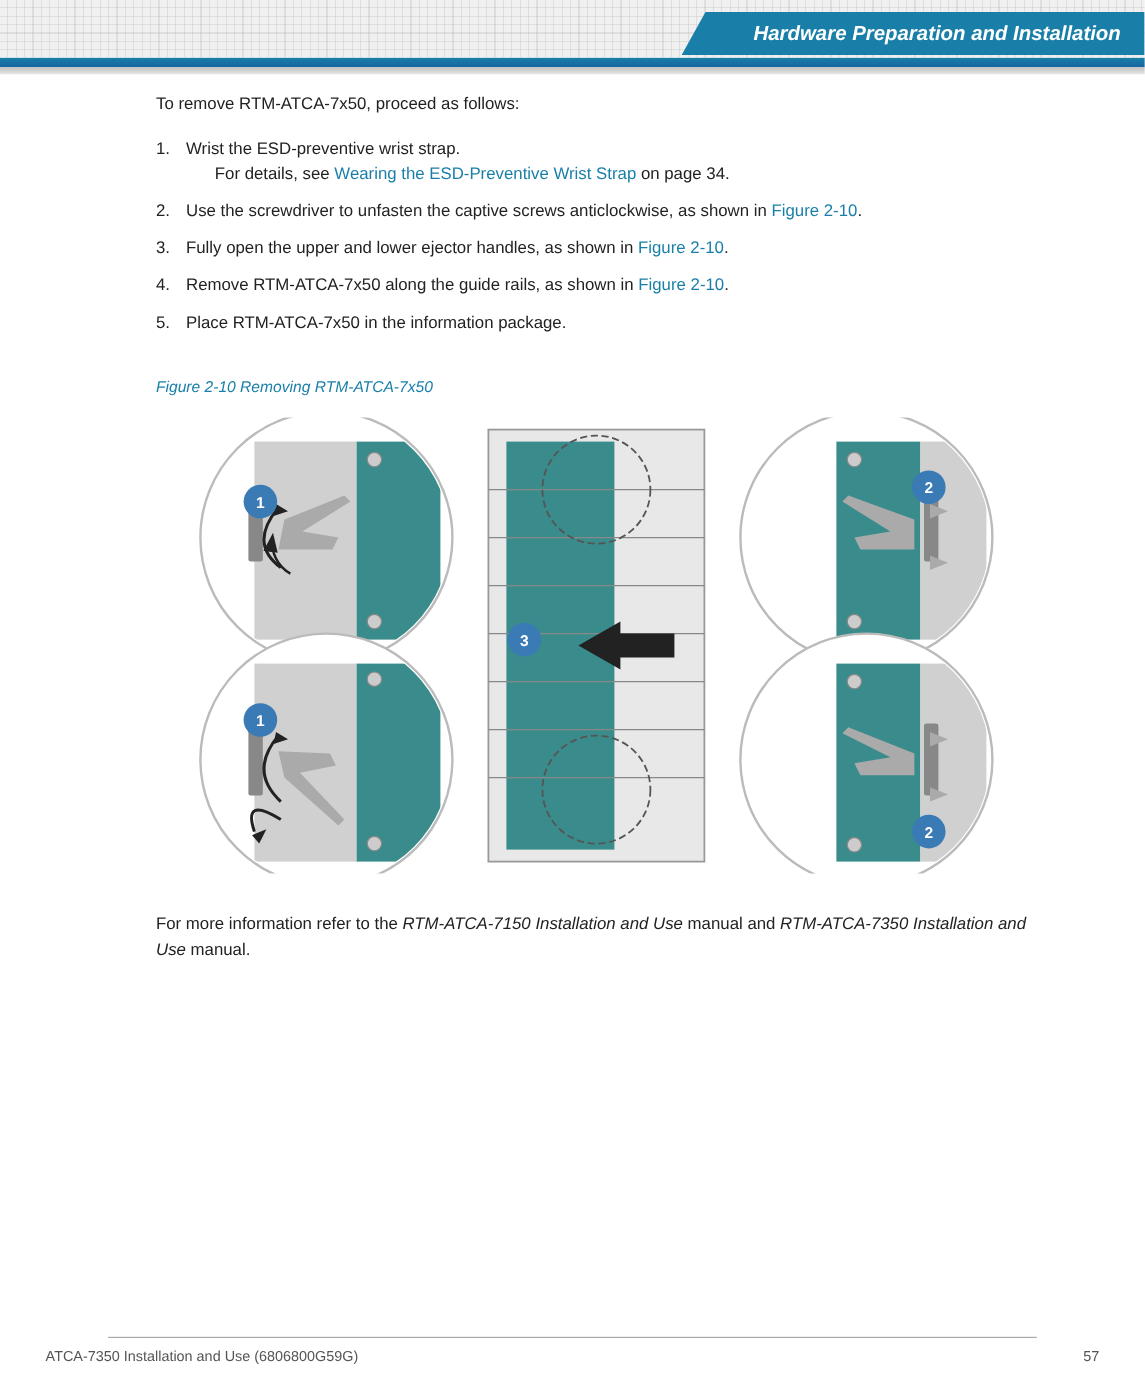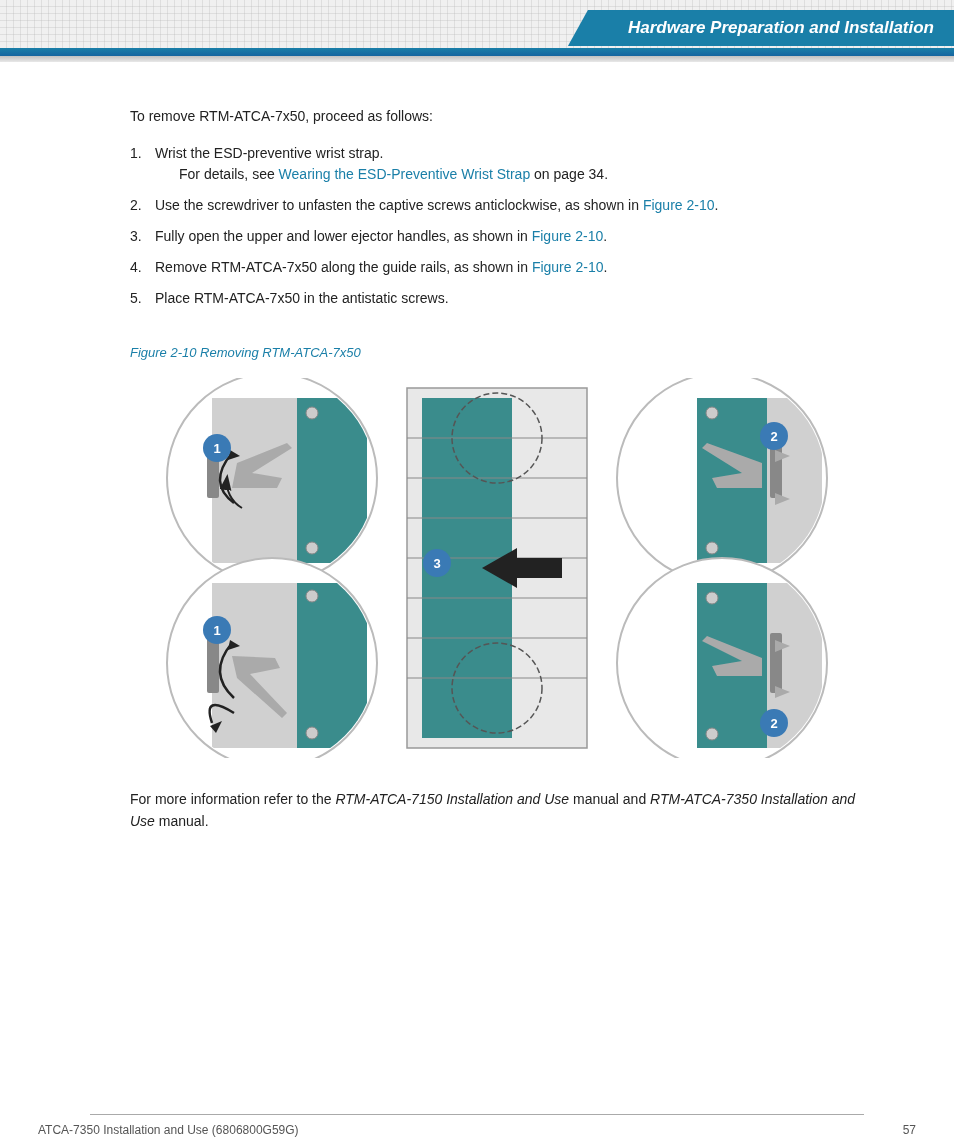--- a/index.html
+++ b/index.html
@@ -64,21 +64,21 @@
 
     
     .gray-bar {
       width: 100%;
       height: 6px;
       background: linear-gradient(to bottom, #c0c0c0, #e8e8e8);
     }
 
     
     .content {
-      padding: 44px 90px 30px 130px;
+      padding: 14px 90px 30px 130px;
     }
 
     .intro-text {
       font-size: 14px;
       margin-bottom: 16px;
       line-height: 1.5;
     }
 
     .steps {
       margin-left: 0;
@@ -192,21 +192,21 @@
     <div class="step">
       <span class="step-num">4.</span>
       <div class="step-content">
         <span>Remove RTM-ATCA-7x50 along the guide rails, as shown in </span><a class="link" href="#">Figure 2-10</a><span>.</span>
       </div>
     </div>
 
     <div class="step">
       <span class="step-num">5.</span>
       <div class="step-content">
-        <span>Place RTM-ATCA-7x50 in the antistatic screws.</span>
+        <span>Place RTM-ATCA-7x50 in the information package.</span>
       </div>
     </div>
 
   </div>
 
   <p class="figure-caption">Figure 2-10     Removing RTM-ATCA-7x50</p>
 
   <div class="figure-area">
     <svg width="690" height="380" viewBox="0 0 690 380" xmlns="http://www.w3.org/2000/svg">
 

